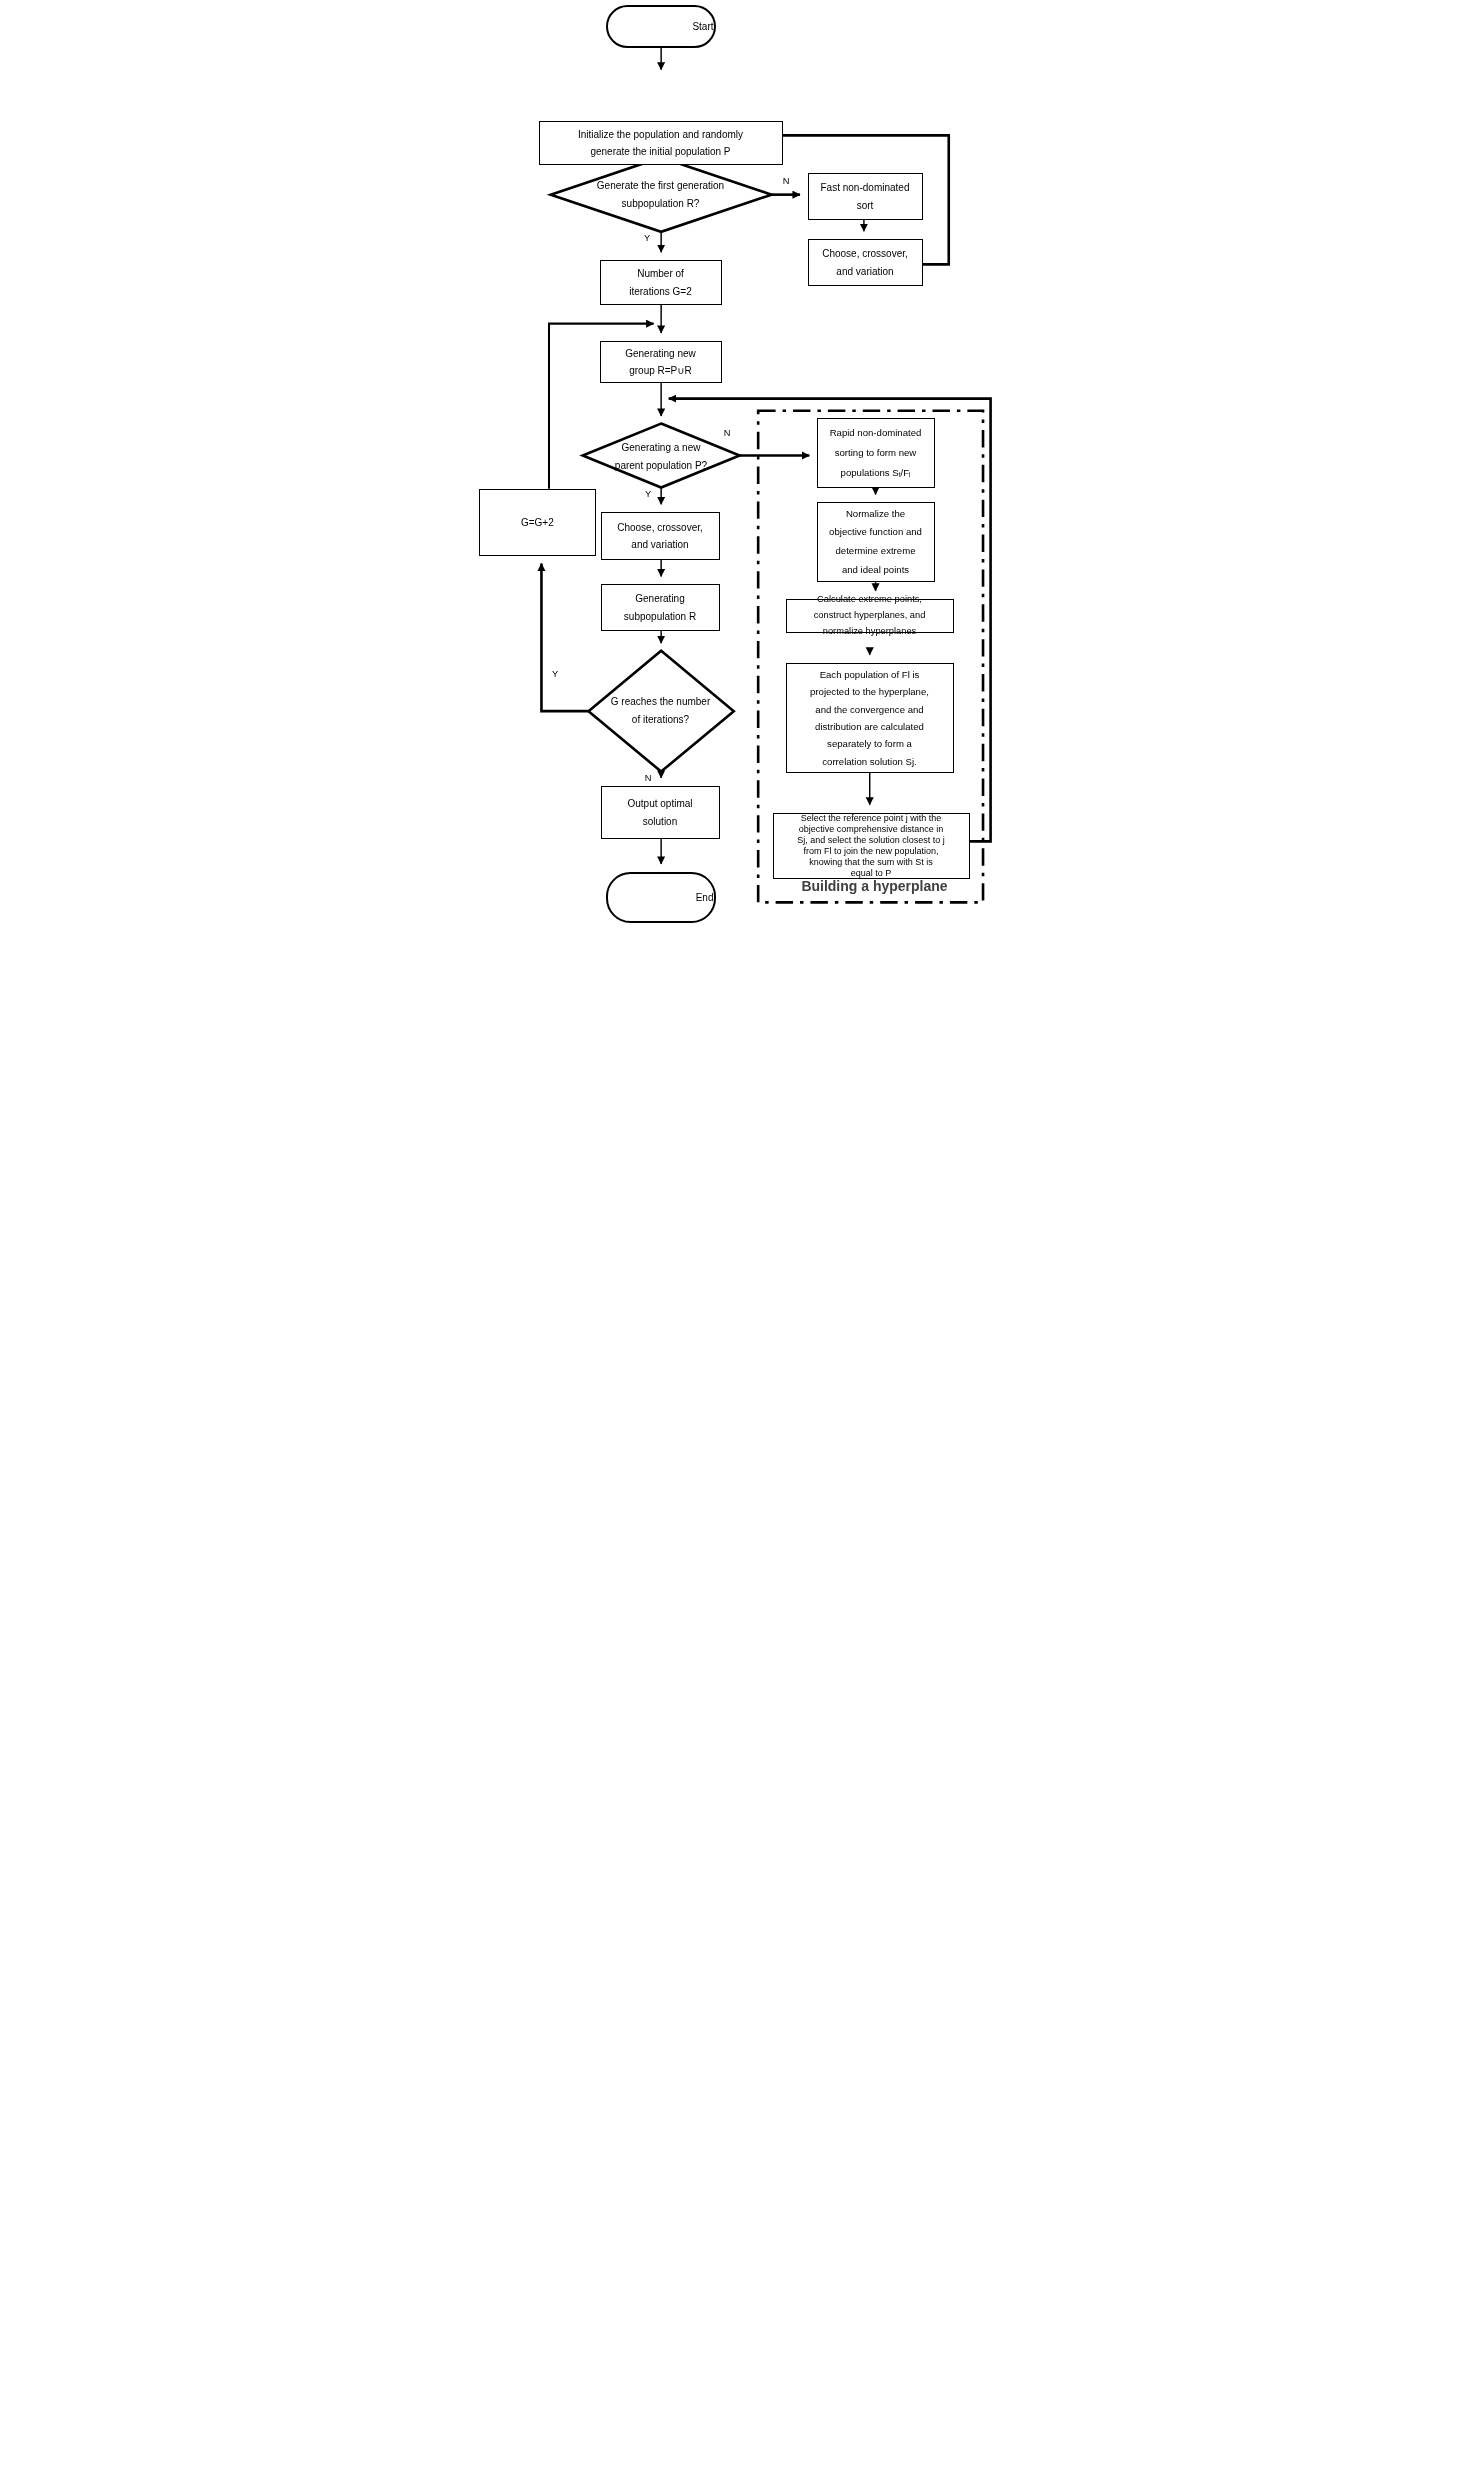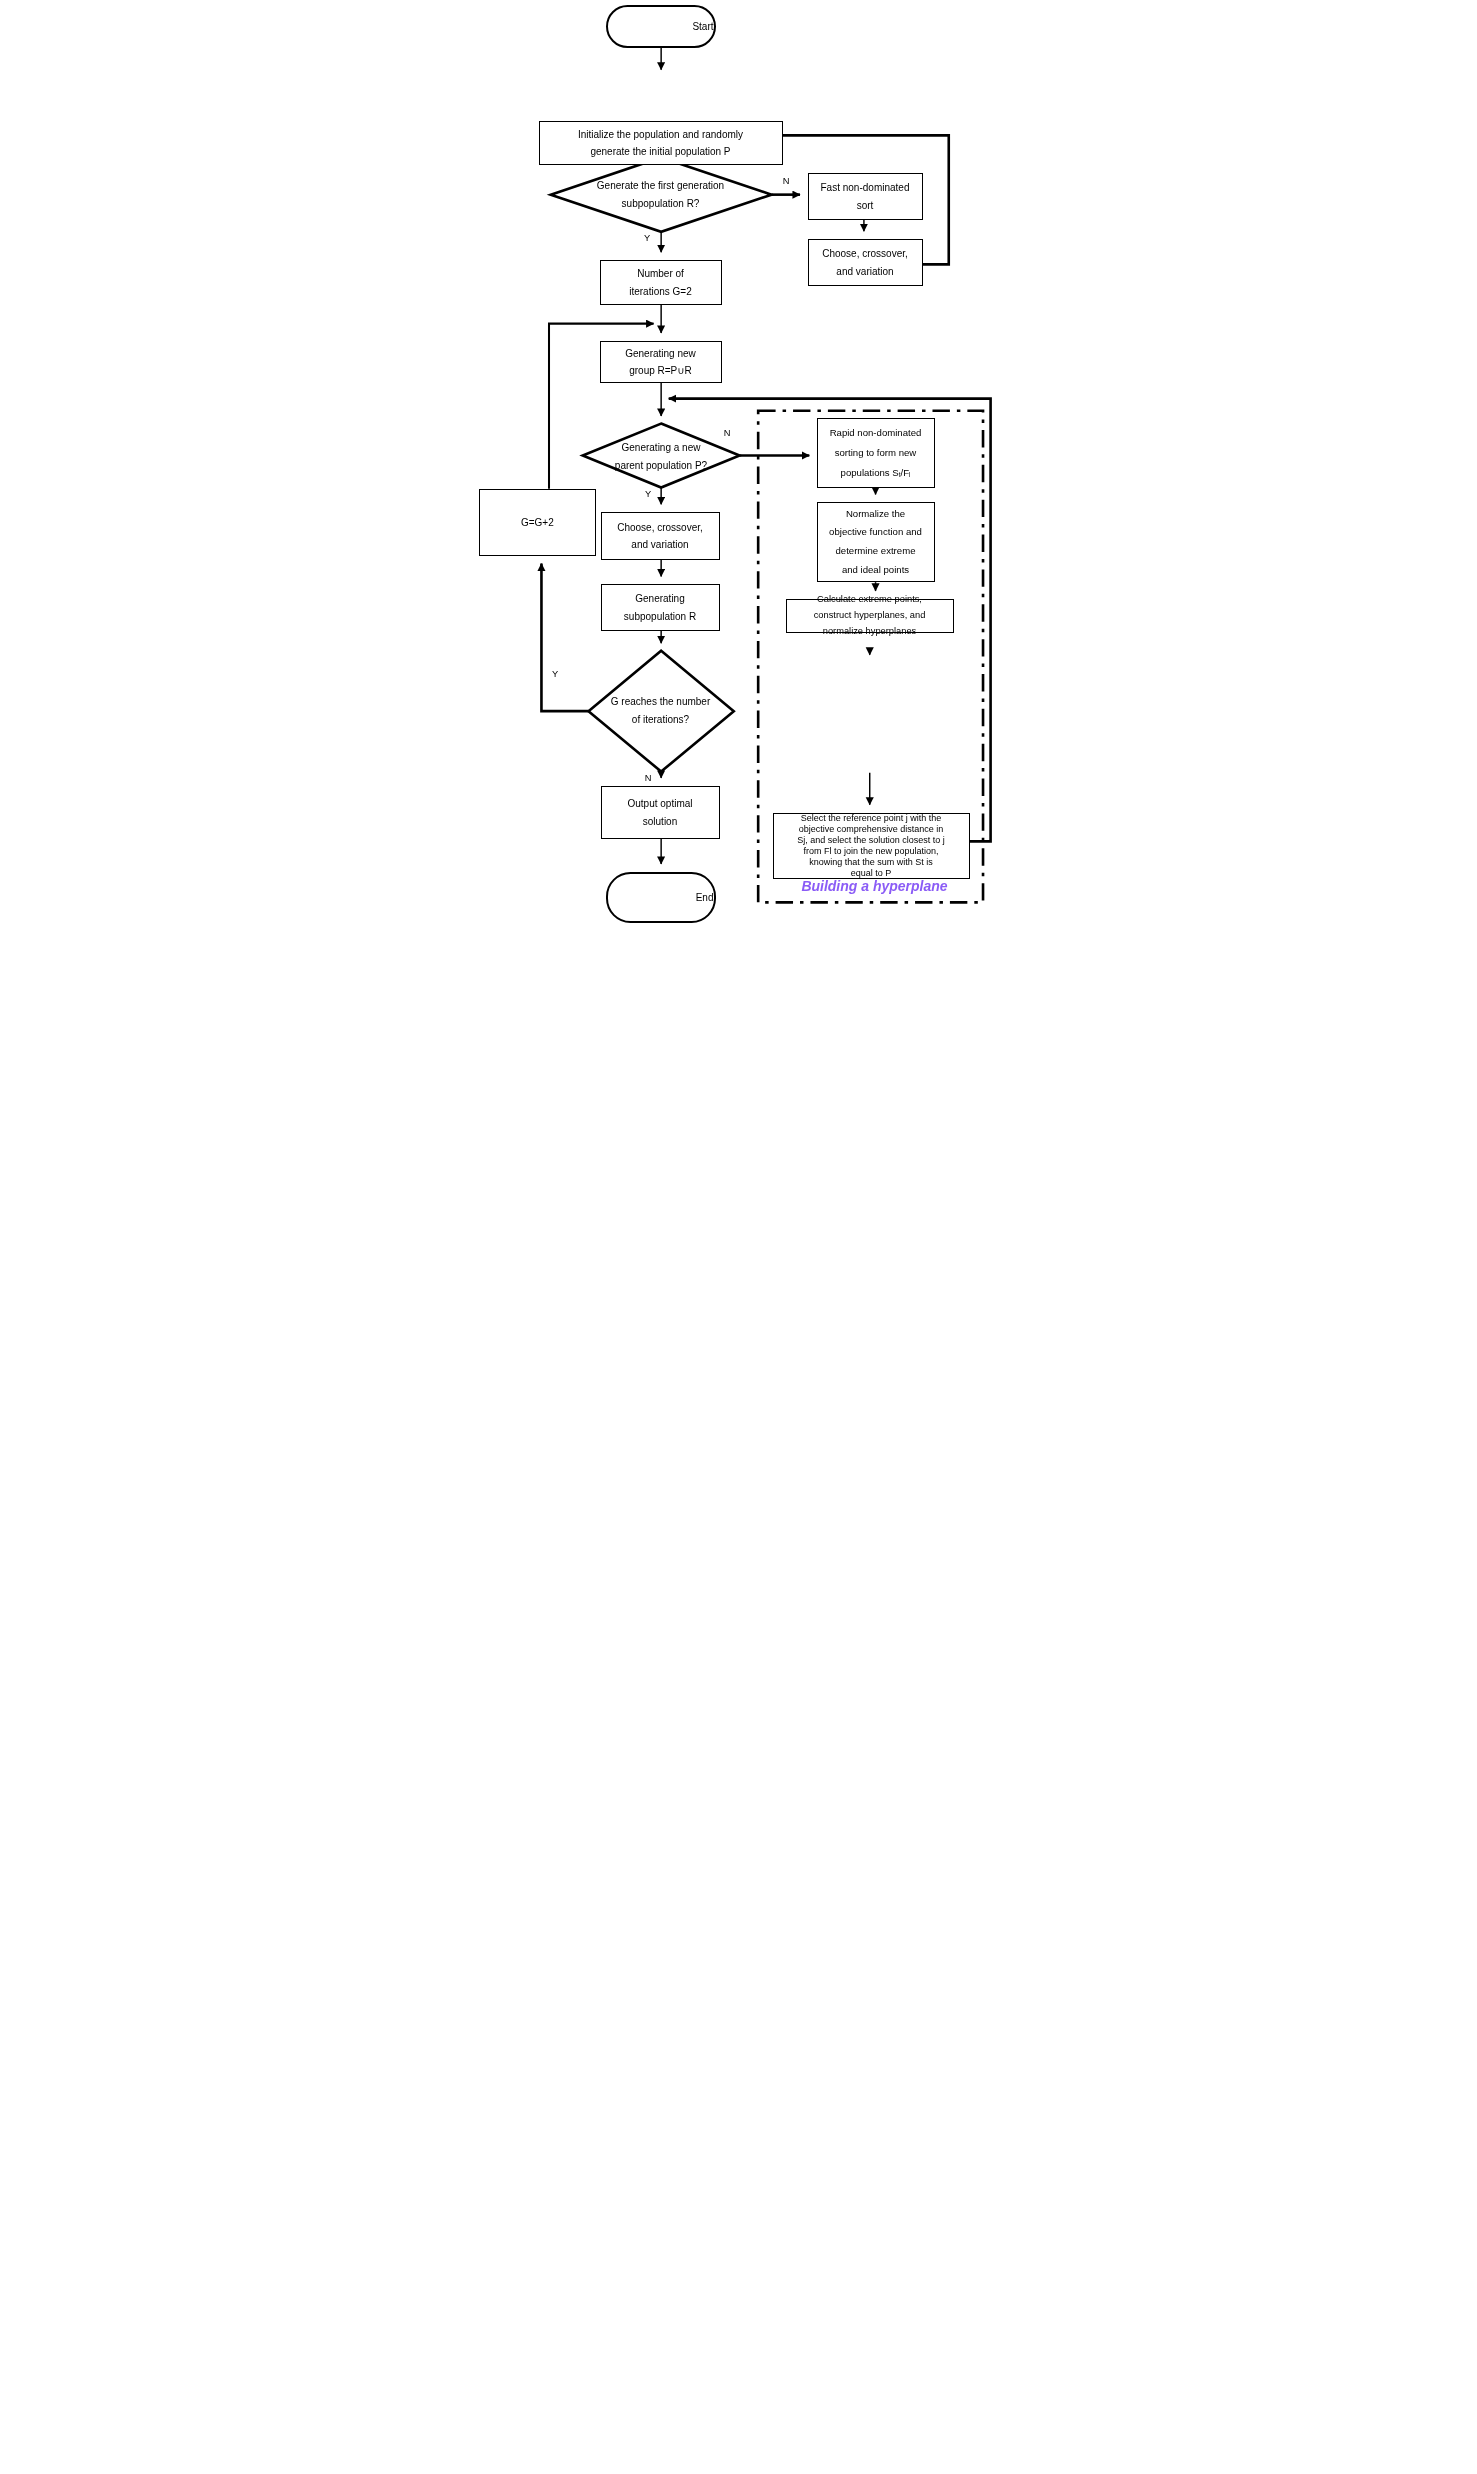--- a/index.html
+++ b/index.html
@@ -134,20 +134,28 @@
     <span class="ln">Normalize the</span>
     <span class="ln">objective function and</span>
     <span class="ln">determine extreme</span>
     <span class="ln">and ideal points</span>
   </div>
   <div class="node" id="calculate">
     <span class="ln">Calculate extreme points,</span>
     <span class="ln">construct hyperplanes, and</span>
     <span class="ln">normalize hyperplanes</span>
   </div>
+  <div class="node" id="each">
+    <span class="ln">Each population of Fl is</span>
+    <span class="ln">projected to the hyperplane,</span>
+    <span class="ln">and the convergence and</span>
+    <span class="ln">distribution are calculated</span>
+    <span class="ln">separately to form a</span>
+    <span class="ln">correlation solution Sj.</span>
+  </div>
   <div class="node" id="select">
     <span class="ln">Select the reference point j with the</span>
     <span class="ln">objective comprehensive distance in</span>
     <span class="ln">Sj, and select the solution closest to j</span>
     <span class="ln">from Fl to join the new population,</span>
     <span class="ln">knowing that the sum with St is</span>
     <span class="ln">equal to P</span>
   </div>
 
   <div class="dtext" id="d1text">
@@ -163,16 +171,16 @@
     <span class="ln">of iterations?</span>
   </div>
 
   <div class="blabel" style="left:315px;top:176px;">N</div>
   <div class="blabel" style="left:176px;top:233px;">Y</div>
   <div class="blabel" style="left:256px;top:428px;">N</div>
   <div class="blabel" style="left:177px;top:489px;">Y</div>
   <div class="blabel" style="left:84px;top:669px;">Y</div>
   <div class="blabel" style="left:177px;top:773px;">N</div>
 
-  <div id="regionLabel" style="color: #8b5cf6; font-style: italic;">Building a hyperplane</div>
+  <div id="regionLabel" style="color: #404040;">Building a hyperplane</div>
 
 </div>
 
 
 </body></html>

